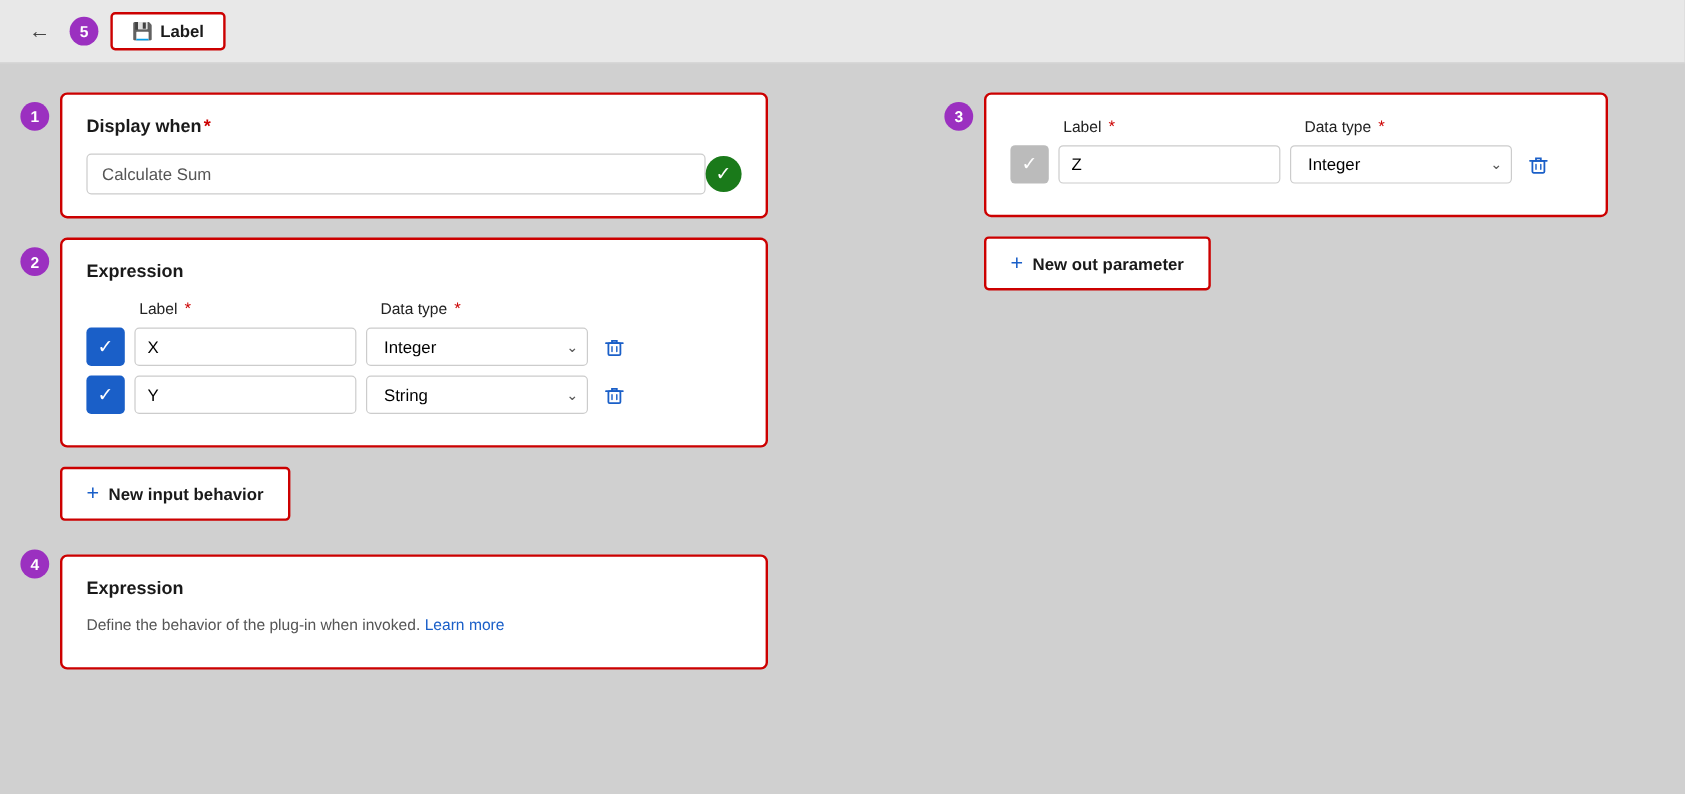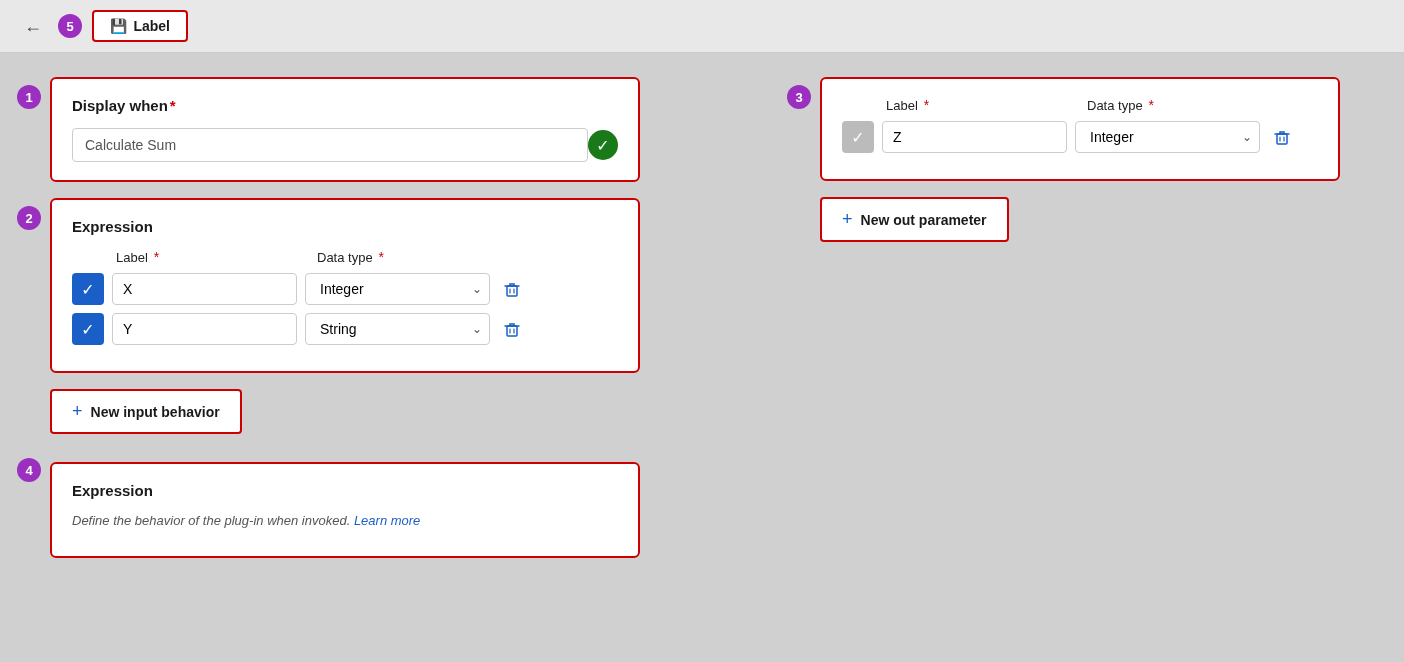--- a/index.html
+++ b/index.html
@@ -218,21 +218,20 @@
       color: #1a5fc8;
       font-size: 18px;
       font-weight: 300;
     }
 
     
     .expression-desc {
       font-size: 13px;
       color: #555;
       margin-bottom: 10px;
-      font-style: italic;
     }
     .learn-more {
       color: #1a5fc8;
       text-decoration: none;
     }
     .expression-input {
       border: 1px solid #ccc;
       border-radius: 4px;
       padding: 8px 12px;
       font-size: 14px;

